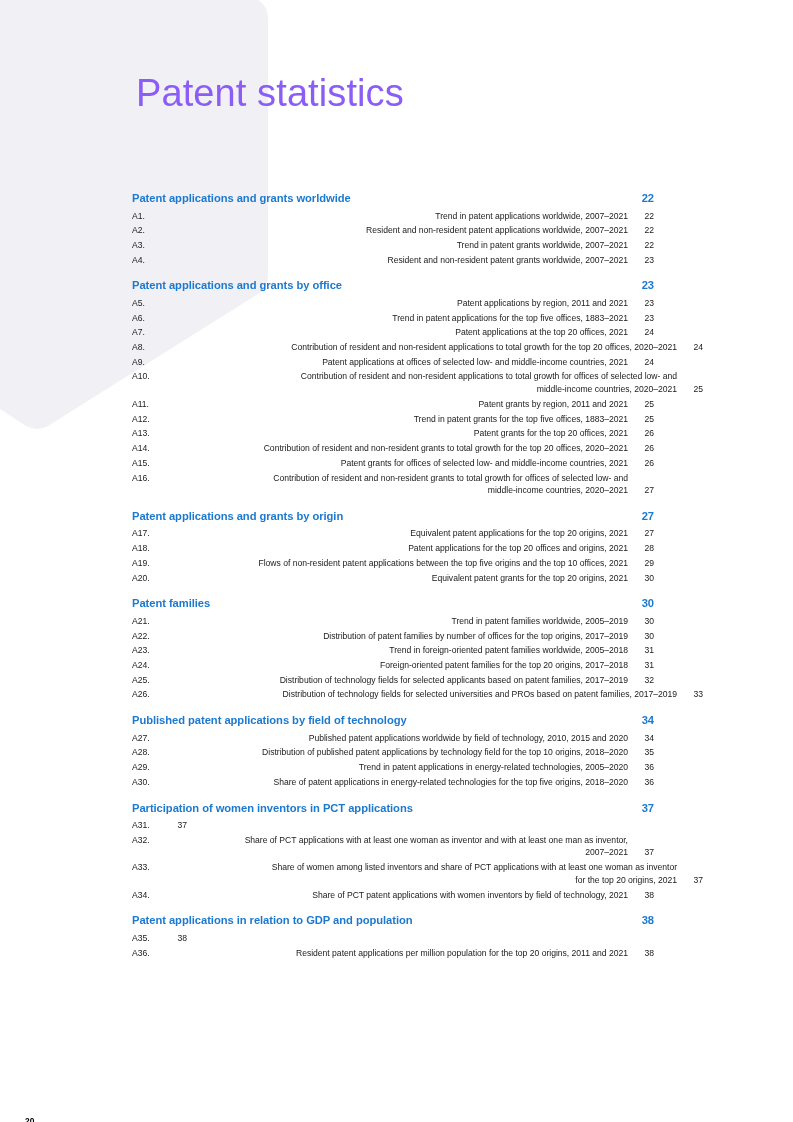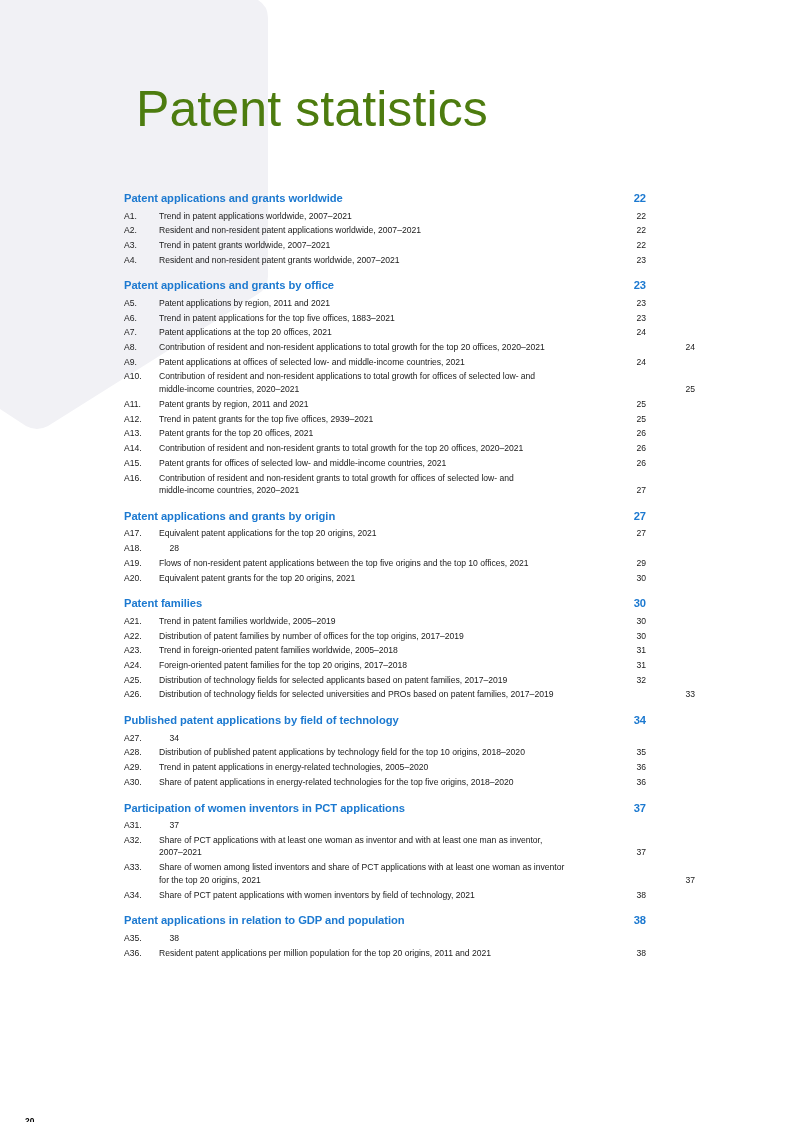--- a/index.html
+++ b/index.html
@@ -25,33 +25,33 @@
     height: 480px;
     pointer-events: none;
     z-index: 0;
   }
 
   
   #page-title {
     position: absolute;
     left: 136px;
     top: 47px;
-    font-size: 50px;
+    font-size: 38px;
     font-weight: 300;
     letter-spacing: 0.1px;
-    color: #4d7c0f;
+    color: #8b5cf6;
     z-index: 2;
     white-space: nowrap;
     line-height: 1.15;
   }
 
   
   #toc {
     position: absolute;
-    left: 124px;
+    left: 132px;
     top: 192px;
     width: 522px;
     z-index: 2;
   }
 
   .section {
     margin-bottom: 13px;
   }
   .section:last-child { margin-bottom: 0; }
 
@@ -89,20 +89,21 @@
     white-space: nowrap;
   }
   .entry .label {
     flex: 1 1 auto;
     padding-right: 6px;
   }
   .entry .label .l1,
   .entry .label .l2 {
     display: block;
     white-space: nowrap;
+    text-align: right;
   }
   .entry .label .l1.wide {
     position: relative;
     width: 510px;
   }
   .entry .pg {
     flex: 0 0 20px;
     text-align: right;
     white-space: nowrap;
   }
@@ -218,21 +219,21 @@
       <div class="entry">
         <span class="ref">A11.</span>
         <span class="label">
           <span class="l1">Patent grants by region, 2011 and 2021</span>
         </span>
         <span class="pg">25</span>
       </div>
       <div class="entry">
         <span class="ref">A12.</span>
         <span class="label">
-          <span class="l1">Trend in patent grants for the top five offices, 2939–2021</span>
+          <span class="l1">Trend in patent grants for the top five offices, 1883–2021</span>
         </span>
         <span class="pg">25</span>
       </div>
       <div class="entry">
         <span class="ref">A13.</span>
         <span class="label">
           <span class="l1">Patent grants for the top 20 offices, 2021</span>
         </span>
         <span class="pg">26</span>
       </div>
@@ -267,20 +268,23 @@
       </div>
       <div class="entry">
         <span class="ref">A17.</span>
         <span class="label">
           <span class="l1">Equivalent patent applications for the top 20 origins, 2021</span>
         </span>
         <span class="pg">27</span>
       </div>
       <div class="entry">
         <span class="ref">A18.</span>
+        <span class="label">
+          <span class="l1">Patent applications for the top 20 offices and origins, 2021</span>
+        </span>
         <span class="pg">28</span>
       </div>
       <div class="entry">
         <span class="ref">A19.</span>
         <span class="label">
           <span class="l1">Flows of non-resident patent applications between the top five origins and the top 10 offices, 2021</span>
         </span>
         <span class="pg">29</span>
       </div>
       <div class="entry">
@@ -341,20 +345,23 @@
       </div>
     </div>
     <div class="section">
       <div class="section-head">
         <span class="sec-title">Published patent applications by field of technology</span>
         <span class="spacer"></span>
         <span class="sec-page">34</span>
       </div>
       <div class="entry">
         <span class="ref">A27.</span>
+        <span class="label">
+          <span class="l1">Published patent applications worldwide by field of technology, 2010, 2015 and 2020</span>
+        </span>
         <span class="pg">34</span>
       </div>
       <div class="entry">
         <span class="ref">A28.</span>
         <span class="label">
           <span class="l1">Distribution of published patent applications by technology field for the top 10 origins, 2018–2020</span>
         </span>
         <span class="pg">35</span>
       </div>
       <div class="entry">

